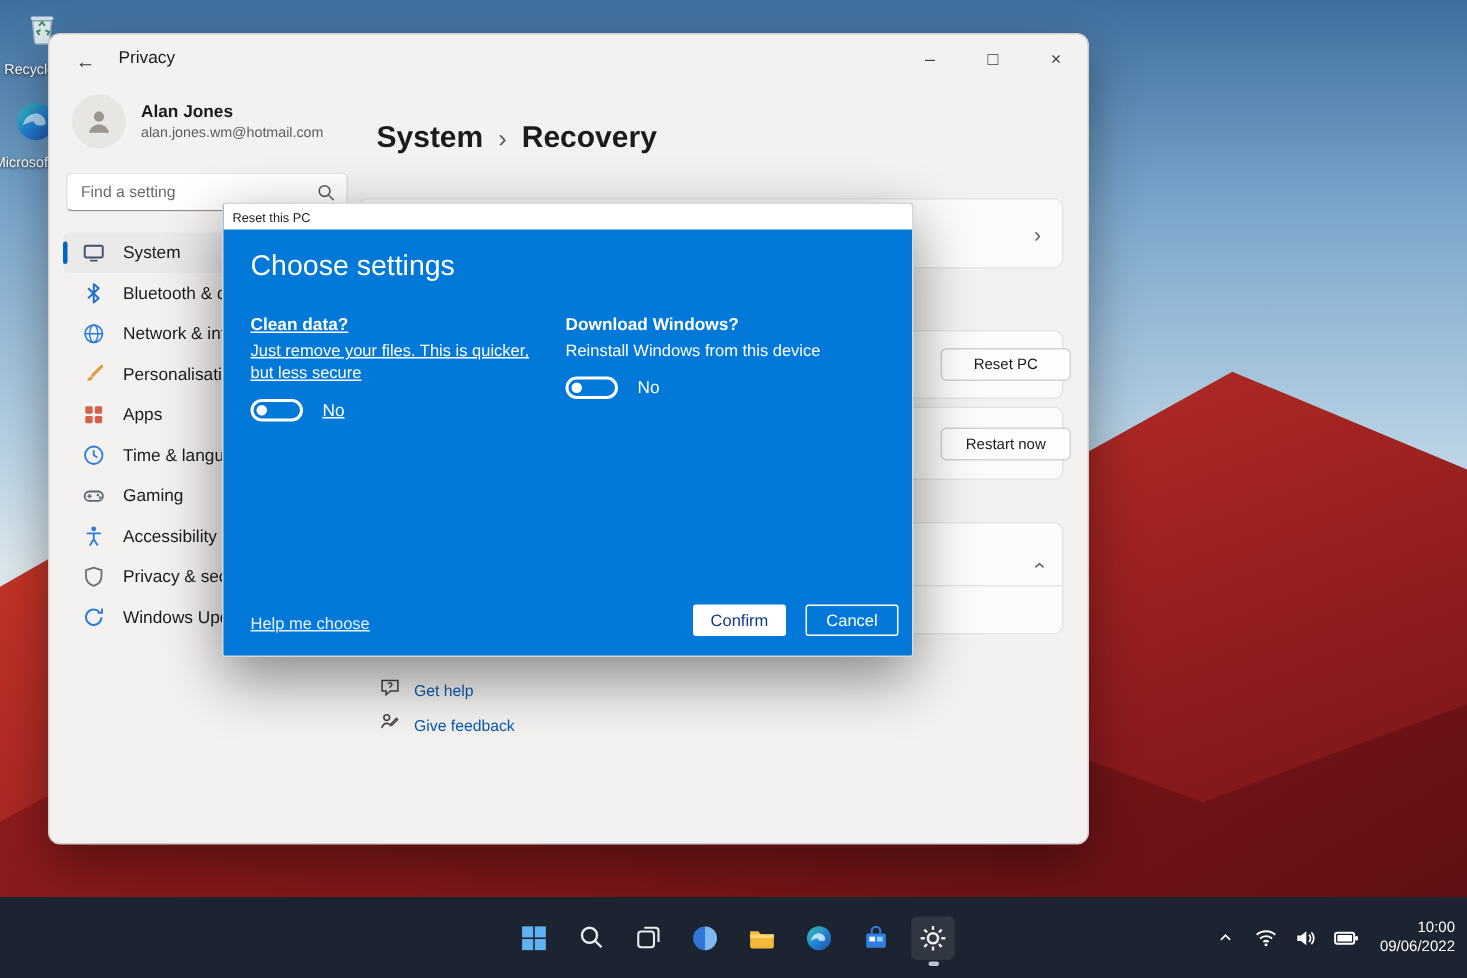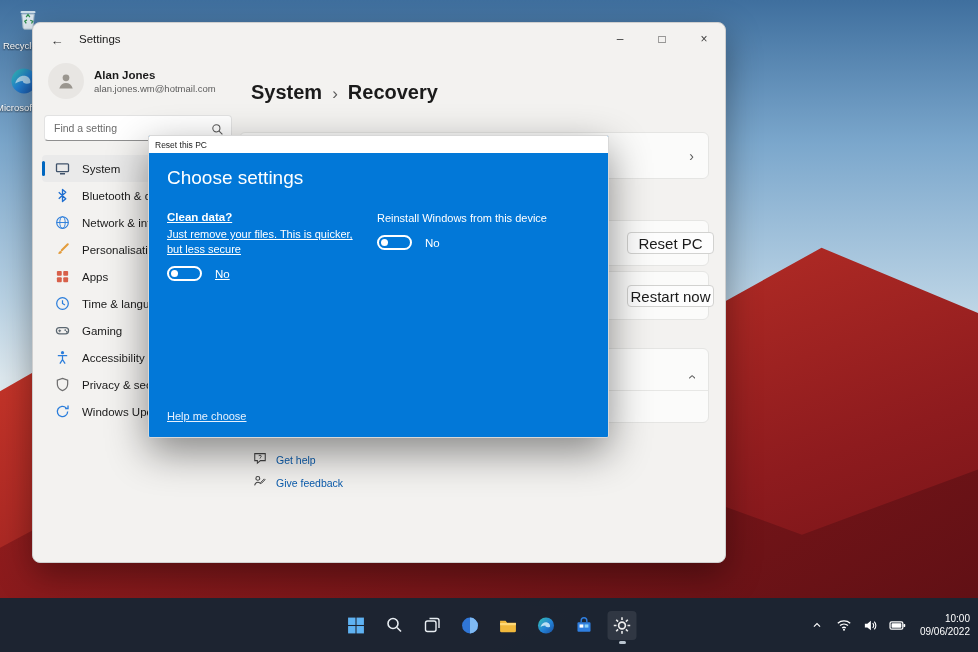--- a/index.html
+++ b/index.html
@@ -58,21 +58,21 @@
   .card{position:absolute;left:0;width:470px;background:#fbfbfa;border:1px solid #e5e5e3;border-radius:6px;}
   .card .chev{position:absolute;right:14px;top:50%;transform:translateY(-50%);font-size:14px;color:#5a5a5a;}
   .chev.up{transform:translateY(-40%) rotate(-90deg);}
   #card1{top:75px;height:47px;}
   #card2{top:163px;height:46px;}
   #card3{top:214px;height:49px;}
   #card45{top:291px;height:75px;}
   #card45 .divider{position:absolute;left:0;right:0;top:41px;height:1px;background:#e7e7e5;}
   #card45 .chev{top:20px;transform:rotate(-90deg);}
   .cbtn{position:absolute;right:11px;width:87px;height:22px;background:#fdfdfd;border:1px solid #d2d2d0;
-    border-radius:4px;font-size:15px;color:#1b1b1b;cursor:pointer;}
+    border-radius:4px;font-size:10px;color:#1b1b1b;cursor:pointer;}
   #btn-reset{top:175px;}
   #btn-restart{top:228px;}
   .flink{position:absolute;left:14px;display:flex;align-items:center;gap:9px;cursor:pointer;}
   .flink .ftext{font-size:10.5px;color:#0b5cad;}
   #get-help{top:394px;}
   #give-feedback{top:417px;}
 
   
   .dialog{position:absolute;left:148px;top:135px;width:461px;height:303px;z-index:5;
     border:1px solid #d8d8d8;box-shadow:0 14px 40px rgba(0,0,0,.45);background:#0278d8;border-radius:2px;overflow:hidden;}
@@ -137,21 +137,21 @@
           <circle cx="12" cy="12" r="10" fill="url(#egd)"></circle>
           <path d="M5 14c1-5 5.4-7 8.5-6 3 1 4 3.6 3.5 5.5-2 1.2-6 .8-6-1.5-2.8.3-4.5 1-6 2z" fill="#bfe3f7" opacity="0.85"></path>
         </svg>
     </span>
     <span class="dlabel">Microsoft Edge</span>
   </div>
 
   <div class="win">
     <div class="titlebar">
       <button class="back"><span>←</span></button>
-      <span class="win-title">Settings</span>
+      <span class="win-title">Privacy</span>
       <div class="win-controls">
         <div class="wc">
             <span>–</span>
           </div>
         <div class="wc">
             <span>□</span>
           </div>
         <div class="wc">
             <span>×</span>
           </div>
@@ -330,30 +330,35 @@
         <div class="opt-d">Just remove your files. This is quicker, but less secure</div>
         <div class="togglerow">
           <span class="toggle">
               <span class="knob"></span>
             </span>
           <span class="toglabel">No</span>
         </div>
       </div>
 
       <div class="opt" id="opt-right">
+        <div class="opt-t">Download Windows?</div>
         <div class="opt-d">Reinstall Windows from this device</div>
         <div class="togglerow">
           <span class="toggle">
               <span class="knob"></span>
             </span>
           <span class="toglabel">No</span>
         </div>
       </div>
 
       <a class="dlg-help">Help me choose</a>
+      <div class="dlg-btns">
+        <button class="dbtn primary">Confirm</button>
+        <button class="dbtn secondary">Cancel</button>
+      </div>
     </div>
   </div>
 
   <div class="taskbar">
     <div class="tb-center">
       <div class="tbi">
         <svg width="19" height="19" viewBox="0 0 18 18">
             <rect x="1.5" y="1.5" width="7" height="7" fill="#5fb2f2"></rect>
             <rect x="9.5" y="1.5" width="7" height="7" fill="#5fb2f2"></rect>
             <rect x="1.5" y="9.5" width="7" height="7" fill="#5fb2f2"></rect>

